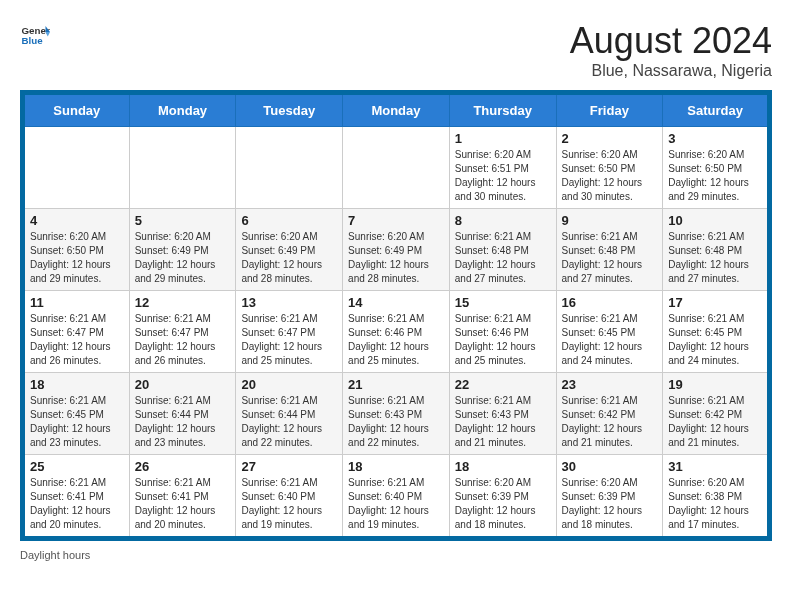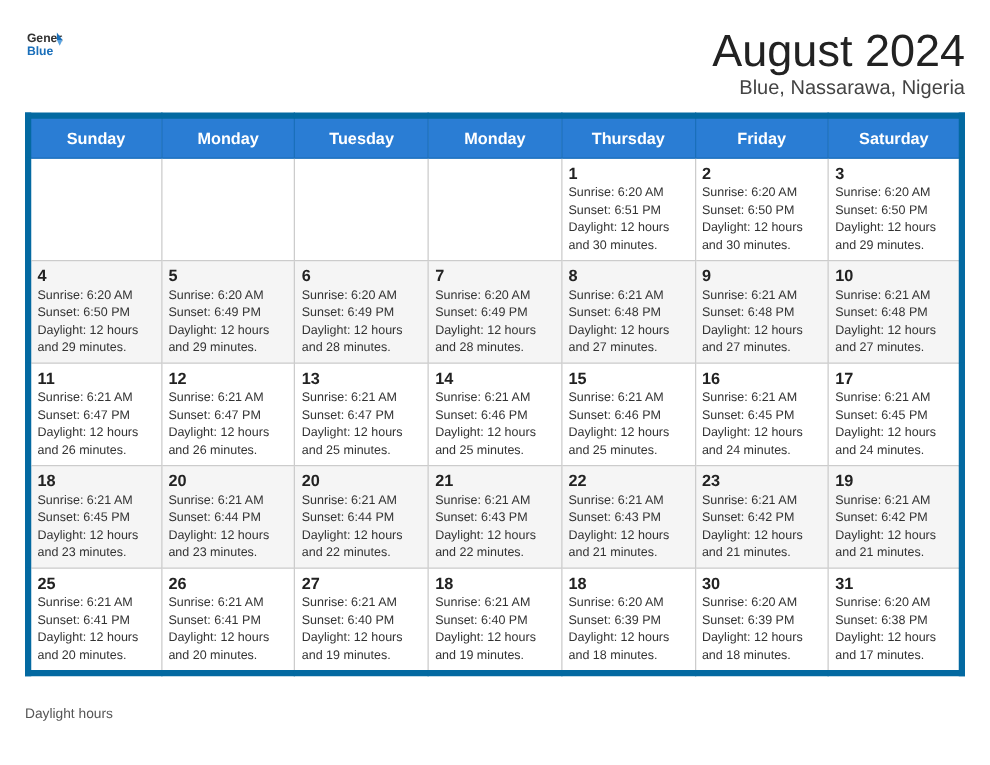--- a/index.html
+++ b/index.html
@@ -72,21 +72,21 @@
     }
     .day-info {
       font-size: 10px;
       line-height: 1.4;
       color: #333;
     }
     .empty-cell {
       background: #fff !important;
     }
     .footer-note {
-      margin-top: 24px;
+      margin-top: 8px;
       font-size: 11px;
       color: #555;
     }
   </style>
 </head>
 <body>
 
 <div class="header-area">
   <div class="logo">
     <svg class="logo-icon" viewBox="0 0 40 40">

